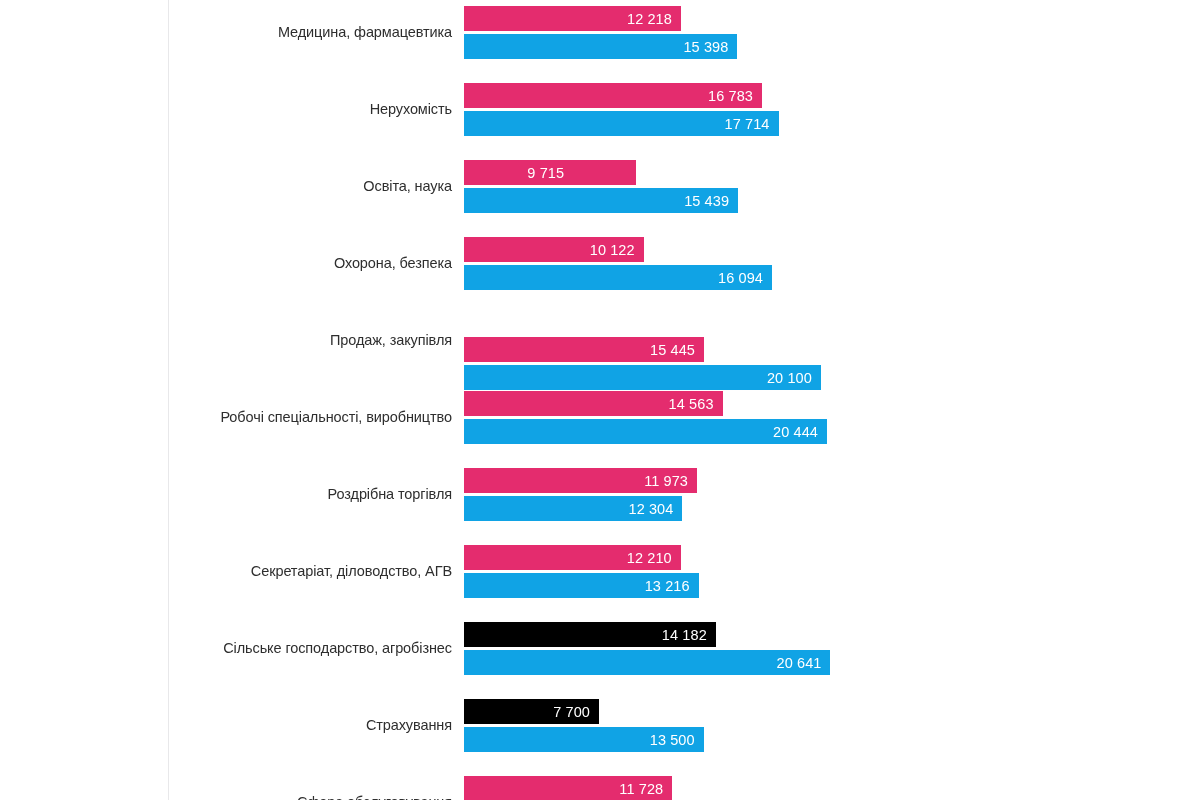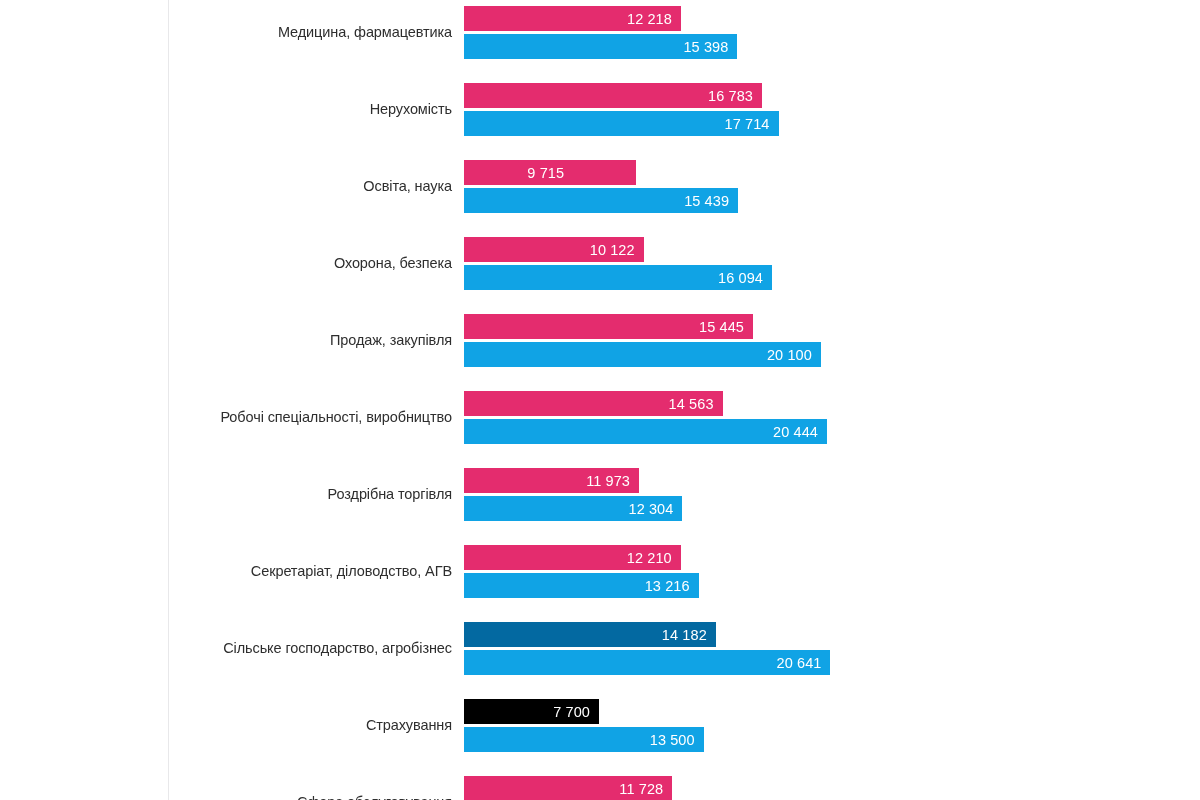--- a/index.html
+++ b/index.html
@@ -138,21 +138,21 @@
             <span class="bar-value">10 122</span>
           </div>
           <div class="bar bar-secondary" style="width: 308px; background: rgb(16, 163, 229); padding-left: 20px;">
             <span class="bar-value">16 094</span>
           </div>
         </div>
       </div>
       <div class="chart-row">
         <div class="row-label">Продаж, закупівля</div>
         <div class="bars">
-          <div class="bar bar-primary" style="width: 289px; background: rgb(228, 44, 110);">
+          <div class="bar bar-primary" style="width: 240px; background: rgb(228, 44, 110); margin-top: 23px;">
             <span class="bar-value">15 445</span>
           </div>
           <div class="bar bar-secondary" style="width: 356.876px; background: rgb(16, 163, 229);">
             <span class="bar-value">20 100</span>
           </div>
         </div>
       </div>
       <div class="chart-row">
         <div class="row-label">Робочі спеціальності, виробництво</div>
         <div class="bars">
@@ -160,21 +160,21 @@
             <span class="bar-value">14 563</span>
           </div>
           <div class="bar bar-secondary" style="width: 362.984px; background: rgb(16, 163, 229);">
             <span class="bar-value">20 444</span>
           </div>
         </div>
       </div>
       <div class="chart-row">
         <div class="row-label">Роздрібна торгівля</div>
         <div class="bars">
-          <div class="bar bar-primary" style="width: 175px; background: rgb(228, 44, 110); padding-left: 6px;">
+          <div class="bar bar-primary" style="width: 233px; background: rgb(228, 44, 110); padding-left: 6px;">
             <span class="bar-value">11 973</span>
           </div>
           <div class="bar bar-secondary" style="width: 218.458px; background: rgb(16, 163, 229);">
             <span class="bar-value">12 304</span>
           </div>
         </div>
       </div>
       <div class="chart-row">
         <div class="row-label">Секретаріат, діловодство, АГВ</div>
         <div class="bars">
@@ -182,21 +182,21 @@
             <span class="bar-value">12 210</span>
           </div>
           <div class="bar bar-secondary" style="width: 234.651px; background: rgb(16, 163, 229);">
             <span class="bar-value">13 216</span>
           </div>
         </div>
       </div>
       <div class="chart-row">
         <div class="row-label">Сільське господарство, агробізнес</div>
         <div class="bars">
-          <div class="bar bar-primary" style="width: 251.802px; background: #0369a1;">
+          <div class="bar bar-primary" style="width: 251.802px; background: #000000;">
             <span class="bar-value">14 182</span>
           </div>
           <div class="bar bar-secondary" style="width: 366.482px; background: rgb(16, 163, 229);">
             <span class="bar-value">20 641</span>
           </div>
         </div>
       </div>
       <div class="chart-row">
         <div class="row-label">Страхування</div>
         <div class="bars">

